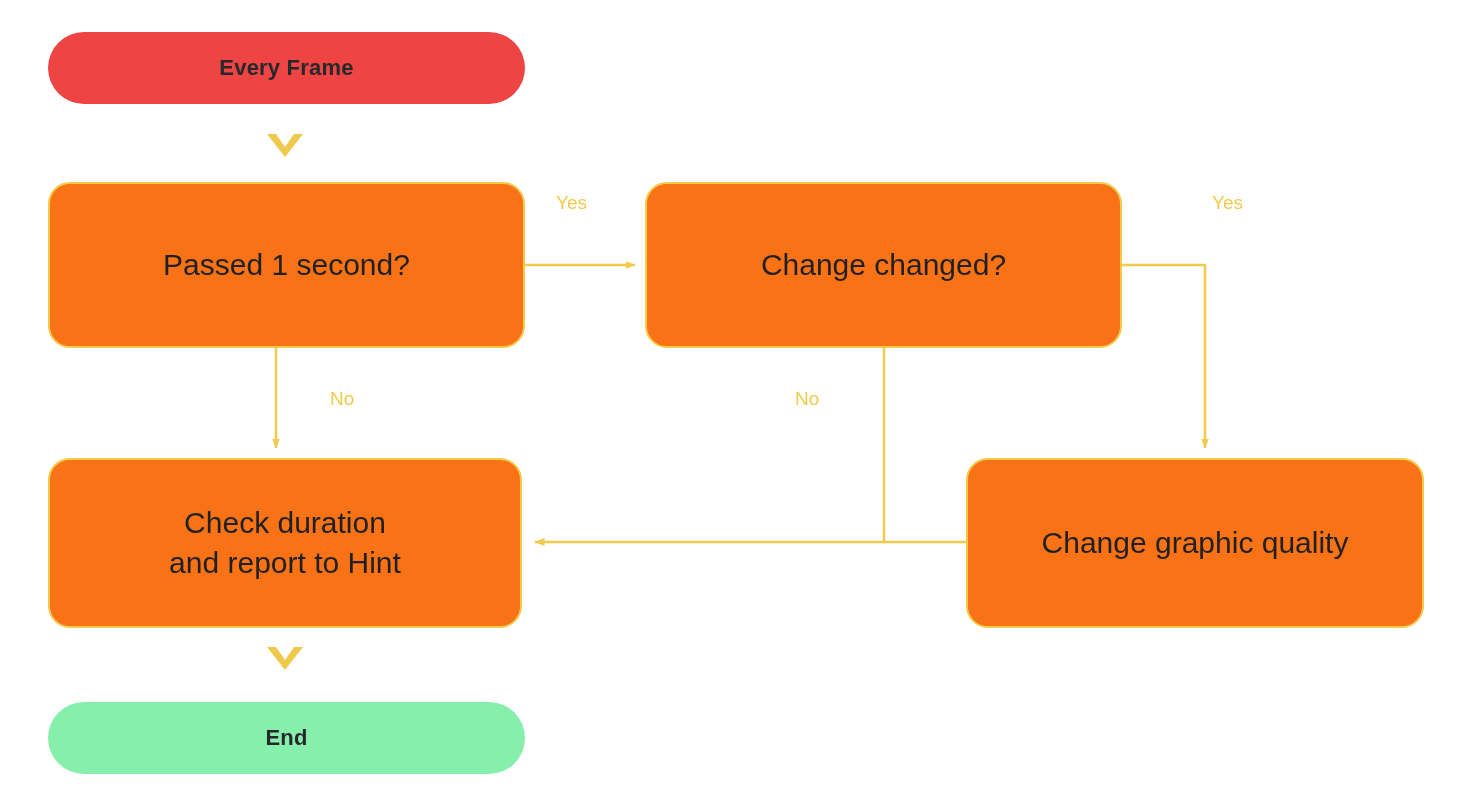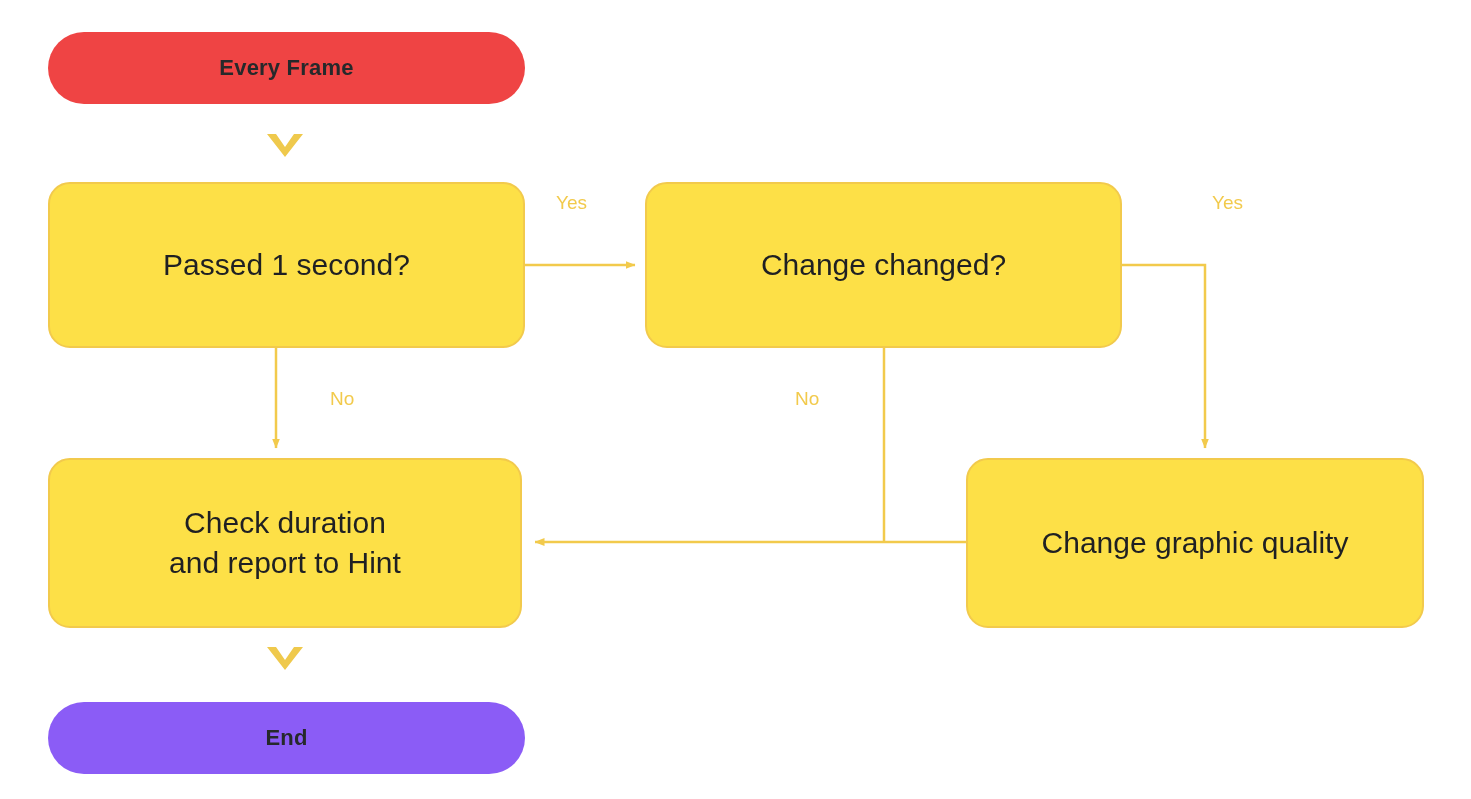--- a/index.html
+++ b/index.html
@@ -51,21 +51,21 @@
     white-space: nowrap;
   }
 
   
   .node-box {
     position: absolute;
     display: flex;
     align-items: center;
     justify-content: center;
     box-sizing: border-box;
-    background: #fde047;
+    background: #f97316;
     border-style: solid;
     border-width: 2.5px;
     border-radius: 22px;
   }
   .node-label {
     font-size: 30px;
     font-weight: 400;
     line-height: 40px;
     text-align: center;
     white-space: pre-line;
@@ -126,21 +126,21 @@
   </svg>
 
   <svg class="chevron" style="left:265px; top:644px;" viewBox="0 0 40 28" xmlns="http://www.w3.org/2000/svg">
     <path d="M2,3 L11,3 L20,16 L29,3 L38,3 L20,26 z" fill="#efc94c"></path>
   </svg>
 
   <div class="pill" style="left:48px; top:32px; width:477px; height:72px; background:#ef4444;">
     <span class="pill-label" style="color:#26292b;">Every Frame</span>
   </div>
 
-  <div class="pill" style="left:48px; top:702px; width:477px; height:72px; background:#8b5cf6;">
+  <div class="pill" style="left:48px; top:702px; width:477px; height:72px; background:#86efac;">
     <span class="pill-label" style="color:#26292b;">End</span>
   </div>
 
   <div class="node-box" style="left:48px; top:182px; width:477px; height:166px; border-color:#f2ca4c;">
     <span class="node-label" style="color:#1f2023;">Passed 1 second?</span>
   </div>
 
   <div class="node-box" style="left:645px; top:182px; width:477px; height:166px; border-color:#f2ca4c;">
     <span class="node-label" style="color:#1f2023;">Change changed?</span>
   </div>

